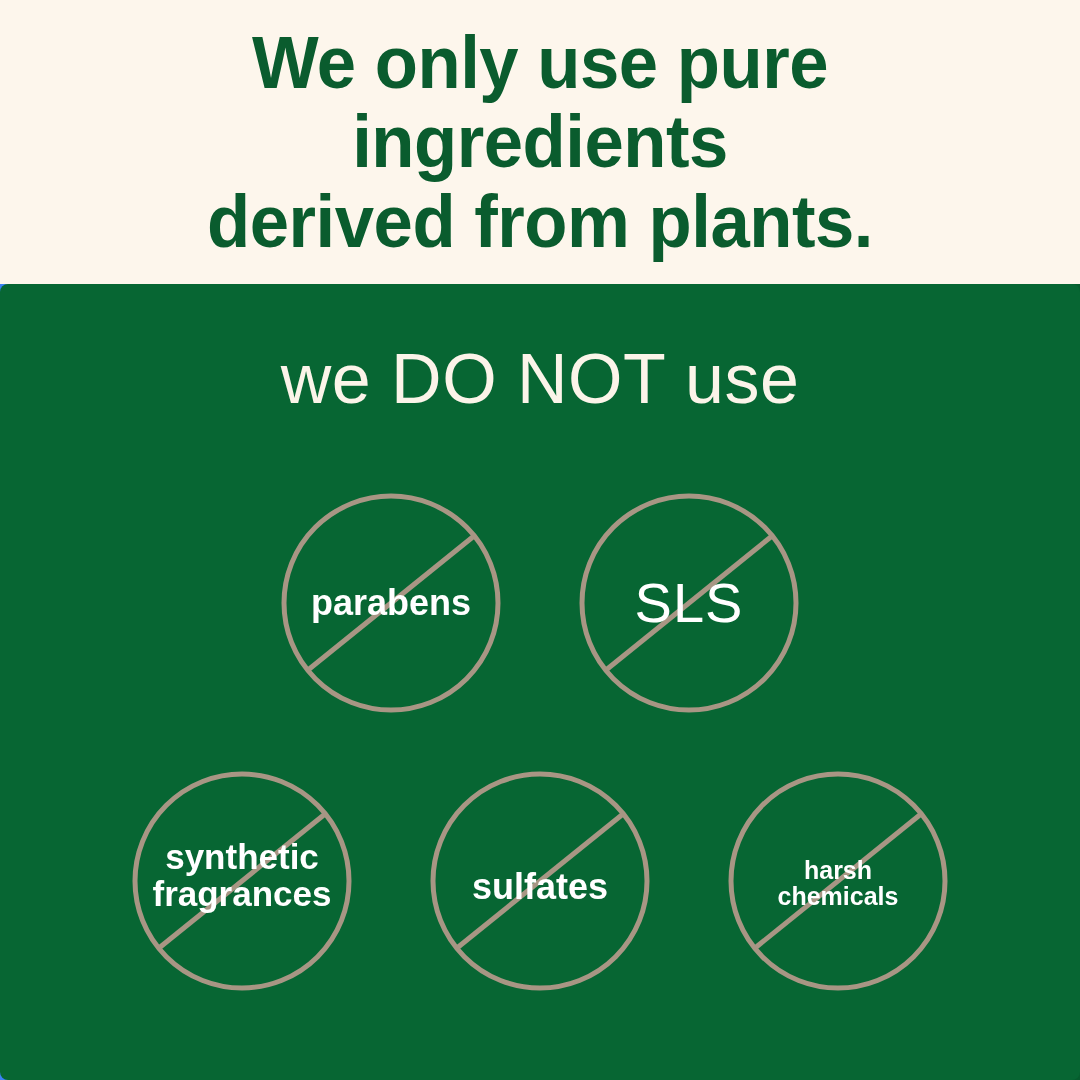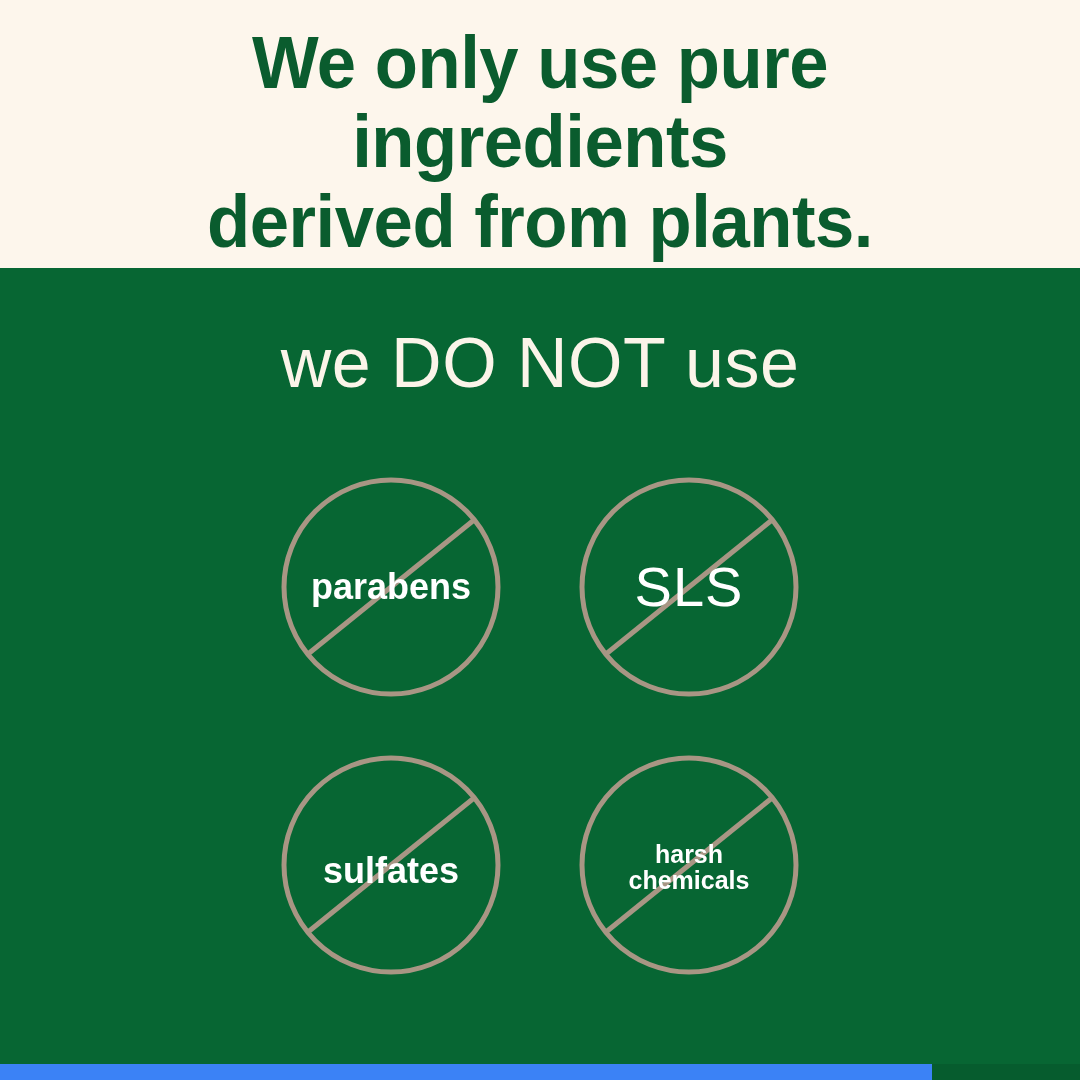--- a/index.html
+++ b/index.html
@@ -45,24 +45,25 @@
     letter-spacing: -0.5px;
     transform: scaleX(0.955);
   }
   .headline .l1 { display: block; }
   .headline .l2 { display: block; }
 
   
   .body-area {
     position: absolute;
     left: 0;
-    top: 268px;
+    top: 284px;
     width: 1080px;
     height: 796px;
     background: #076633;
+    border-radius: 8px;
   }
 
   .subhead {
     position: absolute;
     left: 0;
     top: 60px;
     width: 1080px;
     text-align: center;
     color: #fbf4e9;
     font-family: "Liberation Sans Narrow", "Liberation Sans", sans-serif;
@@ -190,20 +191,32 @@
           </span>
           <span class="ban-label">
             <span class="lbl-line">SLS</span>
           </span>
         </div>
 
       </div>
 
       <div class="ban-row row-2">
 
+        <div class="ban-cell" data-key="synthetic-fragrances">
+          <span class="ban-circle">
+            <svg viewBox="0 0 222 222" aria-hidden="true">
+              <circle cx="111" cy="111" r="107" fill="none" stroke="#a89684" stroke-width="5"></circle>
+              <line x1="28" y1="178" x2="194" y2="44" stroke="#a89684" stroke-width="5" stroke-linecap="butt"></line>
+            </svg>
+          </span>
+          <span class="ban-label">
+            <span class="lbl-line">synthetic</span>
+            <span class="lbl-line">fragrances</span>
+          </span>
+        </div>
 
         <div class="ban-cell" data-key="sulfates">
           <span class="ban-circle">
             <svg viewBox="0 0 222 222" aria-hidden="true">
               <circle cx="111" cy="111" r="107" fill="none" stroke="#a89684" stroke-width="5"></circle>
               <line x1="28" y1="178" x2="194" y2="44" stroke="#a89684" stroke-width="5" stroke-linecap="butt"></line>
             </svg>
           </span>
           <span class="ban-label">
             <span class="lbl-line">sulfates</span>

